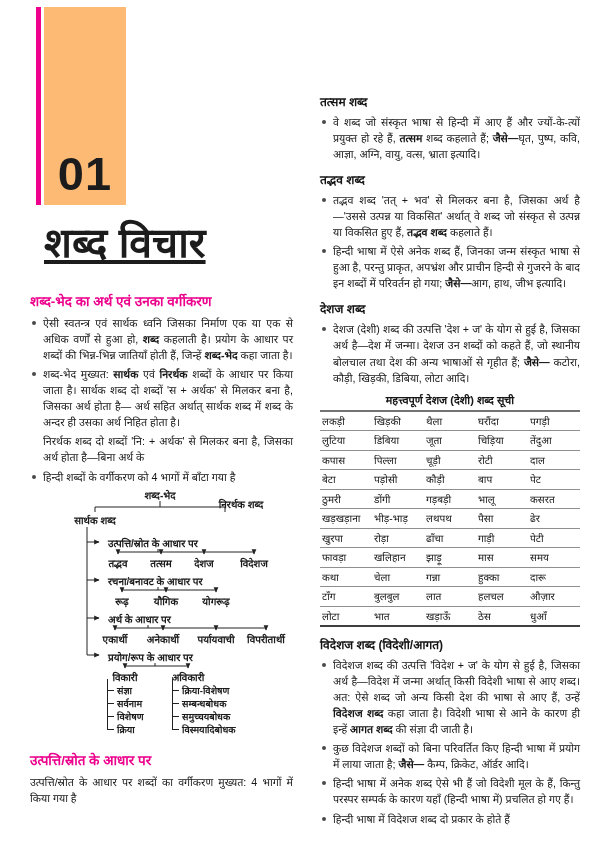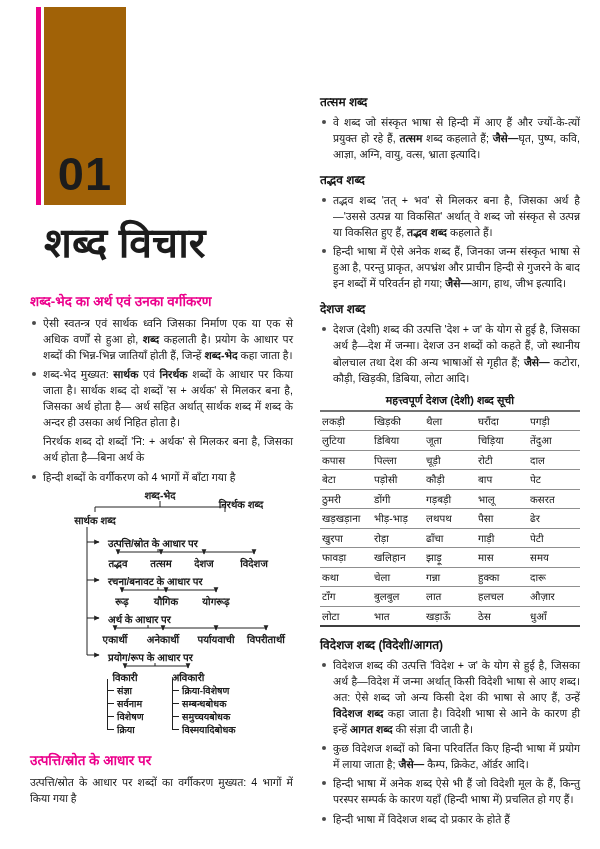--- a/index.html
+++ b/index.html
@@ -9,24 +9,24 @@
     font-family:"Liberation Sans","DejaVu Sans",sans-serif;
   }
   .page { position:relative; width:600px; height:849px; overflow:hidden; }
   .columns { display:flex; padding:0 20px 0 30px; gap:14px; }
   .col-left { width:263px; flex:none; }
   .col-right { flex:1; padding-top:93px; }
 
   
   .chapter-block { display:flex; margin:7px 0 0 6px; height:198px; }
   .chapter-bar { width:5px; background:#ec008c; flex:none; }
-  .chapter-box { width:82px; margin-left:3px; background:#a16207;
+  .chapter-box { width:82px; margin-left:3px; background:#fdba74;
     display:flex; align-items:flex-end; justify-content:center; padding-bottom:8px; }
   .chapter-num { font-size:47px; font-weight:bold; line-height:1; letter-spacing:1px; color:#1c1c1c; }
-  .page-title { font-size:41px; font-weight:bold; margin:16px 0 0 14px; line-height:1.1; color:#1c1c1c; white-space:nowrap; }
+  .page-title { font-size:41px; font-weight:bold; margin:16px 0 0 14px; line-height:1.1; color:#1c1c1c; white-space:nowrap;text-decoration:underline; }
 
   .pink-heading { color:#ec008c; font-weight:bold; font-size:13.5px; margin:0 0 5px 0; }
   .left-sec1 { margin-top:26px; }
 
   ul.bullets { list-style:none; margin:0; padding:0; }
   ul.bullets li { position:relative; padding-left:13px; margin:0 0 3px 0;
     font-size:10.7px; line-height:1.5; text-align:justify; }
   ul.bullets li::before { content:""; position:absolute; left:2px; top:6px;
     width:4px; height:4px; border-radius:50%; background:#4a4a4a; }
   .continuation { padding-left:13px; font-size:10.7px; line-height:1.5; text-align:justify; margin-bottom:3px; }

